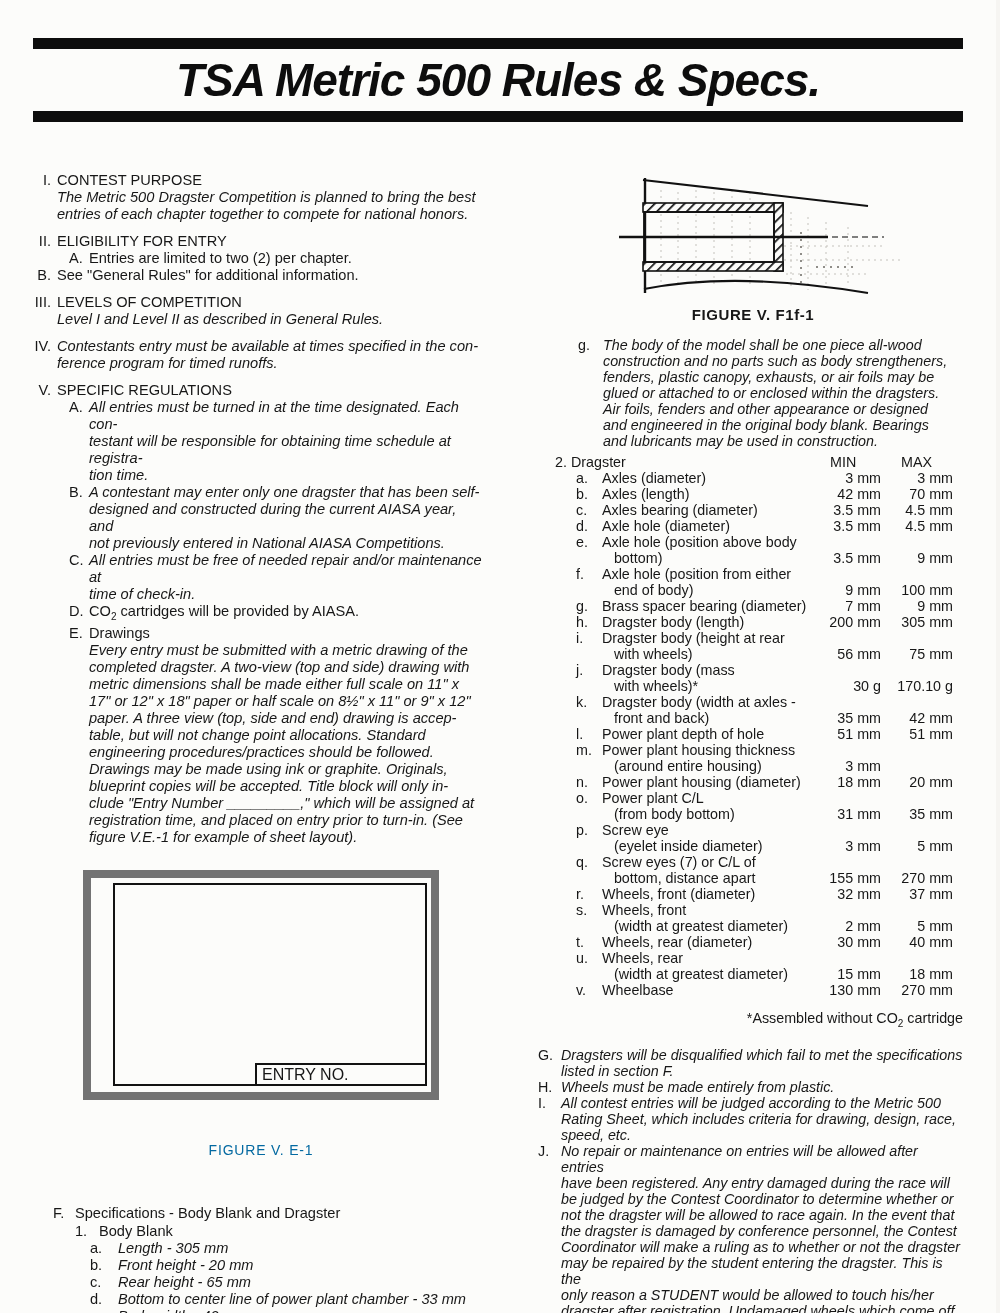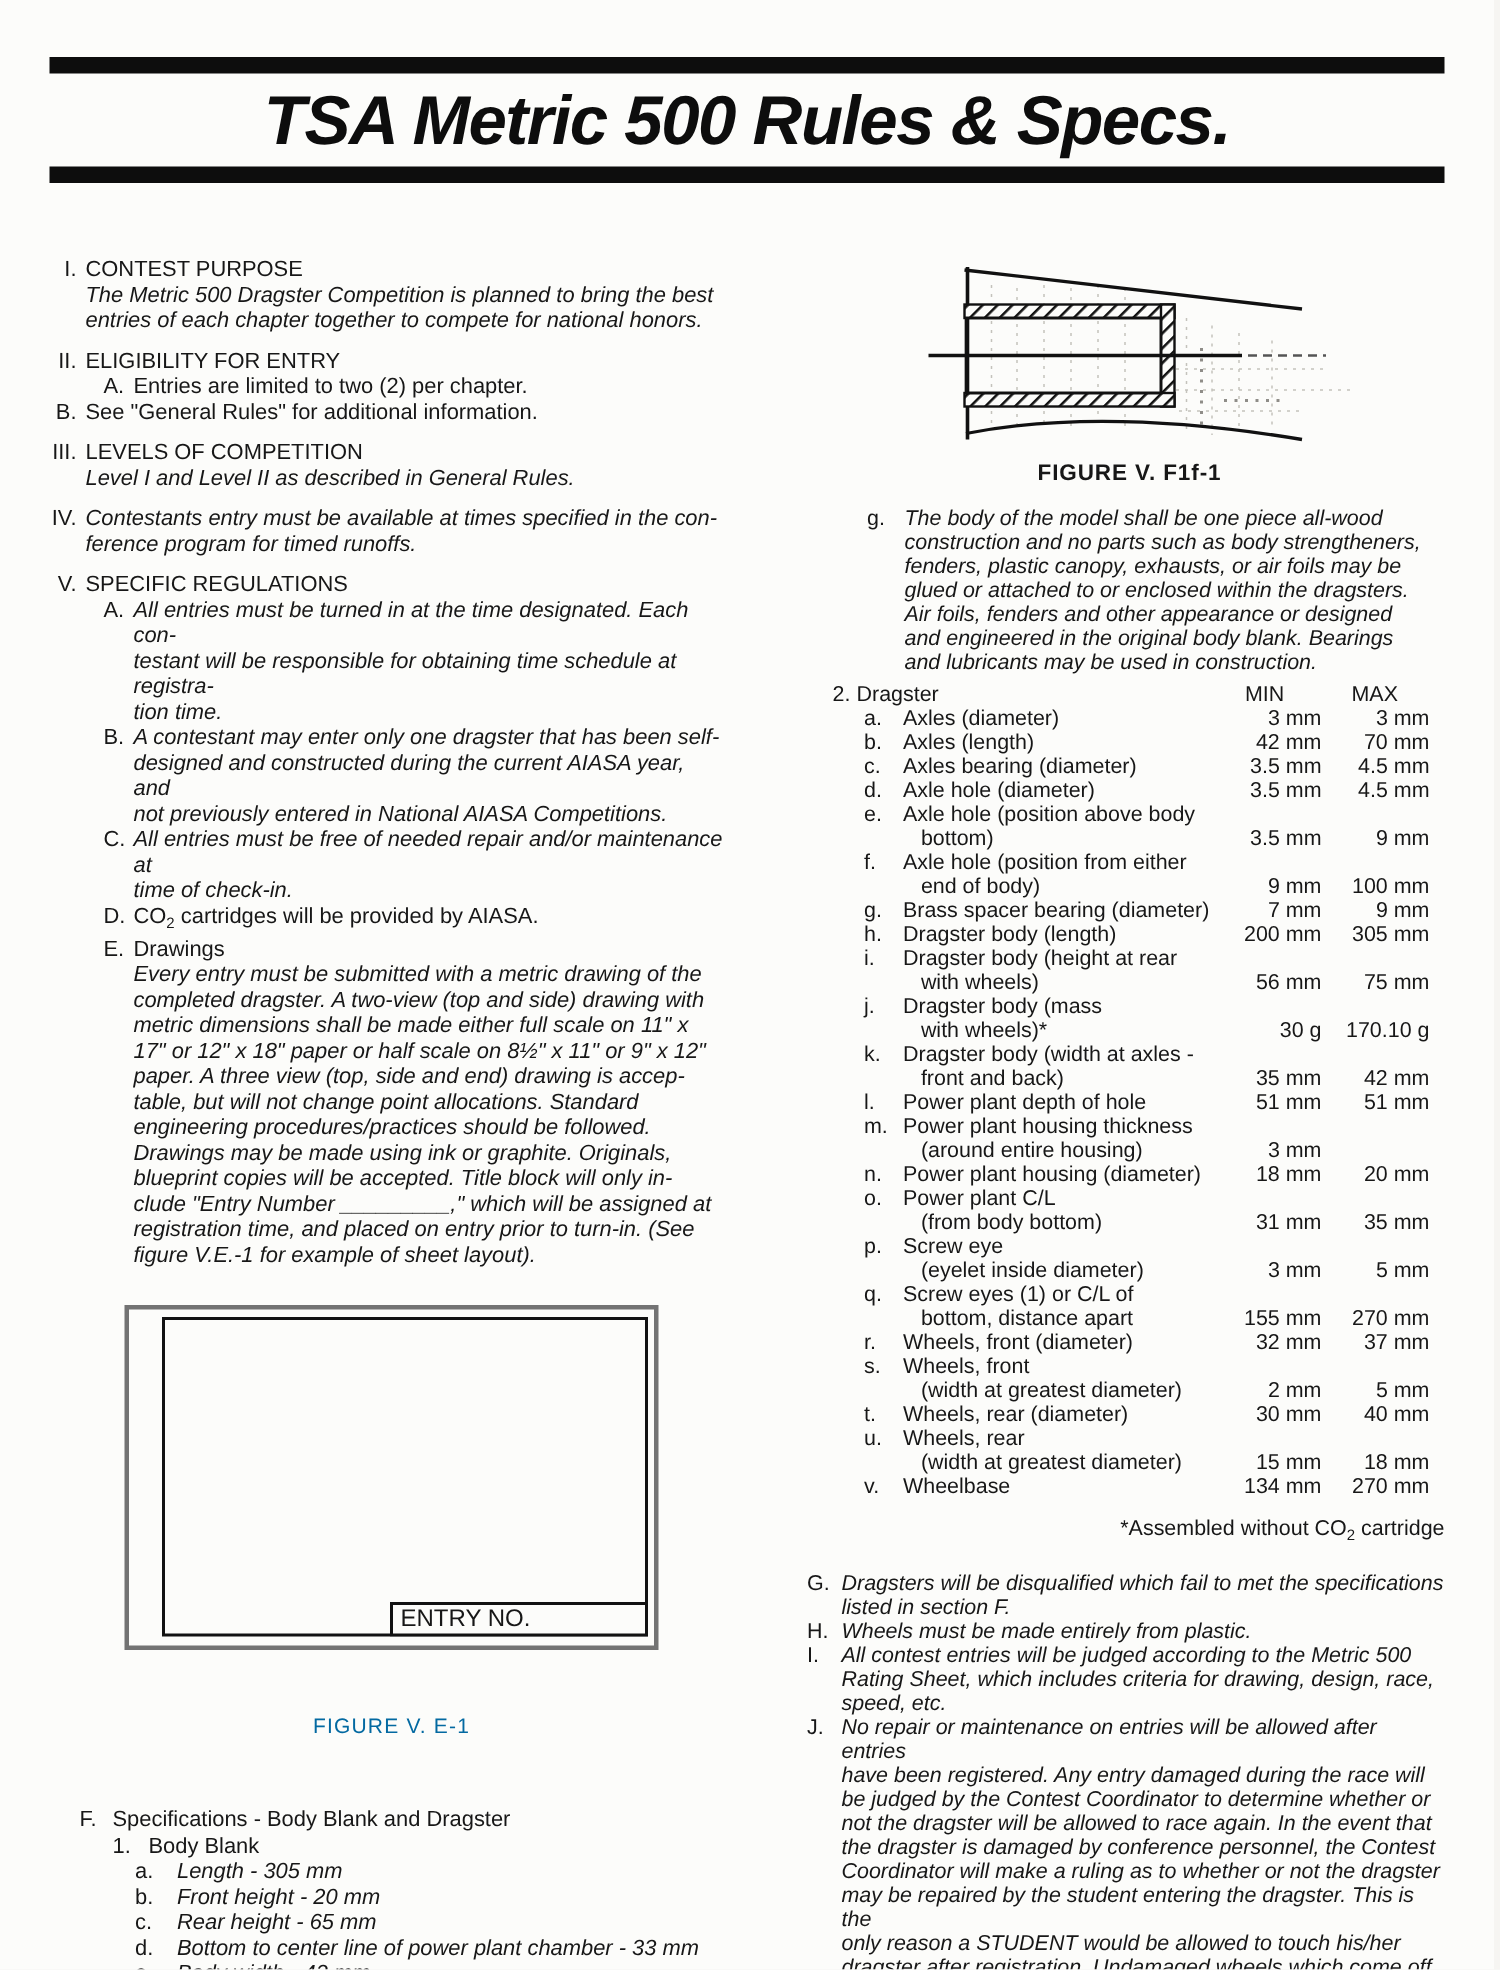--- a/index.html
+++ b/index.html
@@ -28,21 +28,21 @@
   
   .sec { display: flex; margin-bottom: 10px; }
   .sec > .rn { flex: none; width: 18px; text-align: right; margin-right: 6px; }
   .sec-c { flex: 1; }
   .sec.tight { margin-bottom: 0; }
   .sub { display: flex; margin-left: 12px; }
   .sub > .lk { flex: none; width: 20px; }
   .sub > .lt { flex: 1; }
 
   
-  .fig-e1 { position: relative; width: 356px; height: 230px; border: 3px solid #737373; margin: 24px 0 0 50px; background: #fcfcfa; }
+  .fig-e1 { position: relative; width: 356px; height: 230px; border: 8px solid #737373; margin: 24px 0 0 50px; background: #fcfcfa; }
   .fig-e1-inner { position: absolute; left: 22px; top: 5px; right: 4px; bottom: 6px; border: 2px solid #121212; }
   .entry-box { position: absolute; right: -2px; bottom: -2px; width: 172px; height: 23px; border: 2px solid #121212; font-size: 16px; line-height: 19px; padding-left: 5px; background: #fcfcfa; }
   .fig-e1-caption { width: 360px; margin: 42px 0 0 48px; text-align: center; font-size: 14px; letter-spacing: 0.8px; color: #0369a1; }
 
   
   .fsec { display: flex; margin-top: 46px; }
   .fsec > .lk { flex: none; width: 22px; margin-left: 20px; }
   .f1 { display: flex; margin-top: 1px; }
   .f1 > .lk { flex: none; width: 24px; }
   .fitems { margin-left: 15px; }
@@ -386,21 +386,21 @@
           </tr>
             <tr>
             <td class="tk">p.</td>
             <td class="tl">Screw eye
    (eyelet inside diameter)</td>
             <td class="tmin">3 mm</td>
             <td class="tmax">5 mm</td>
           </tr>
             <tr>
             <td class="tk">q.</td>
-            <td class="tl">Screw eyes (1) or C/L of
+            <td class="tl">Screw eyes (7) or C/L of
    bottom, distance apart</td>
             <td class="tmin">155 mm</td>
             <td class="tmax">270 mm</td>
           </tr>
             <tr>
             <td class="tk">r.</td>
             <td class="tl">Wheels, front (diameter)</td>
             <td class="tmin">32 mm</td>
             <td class="tmax">37 mm</td>
           </tr>
@@ -420,21 +420,21 @@
             <tr>
             <td class="tk">u.</td>
             <td class="tl">Wheels, rear
    (width at greatest diameter)</td>
             <td class="tmin">15 mm</td>
             <td class="tmax">18 mm</td>
           </tr>
             <tr>
             <td class="tk">v.</td>
             <td class="tl">Wheelbase</td>
-            <td class="tmin">134 mm</td>
+            <td class="tmin">130 mm</td>
             <td class="tmax">270 mm</td>
           </tr>
           </tbody>
       </table>
 
       <div class="footnote"><span>*Assembled without CO</span><sub>2</sub><span> cartridge</span></div>
 
       <div class="b-items">
 
       <div class="b-item">

